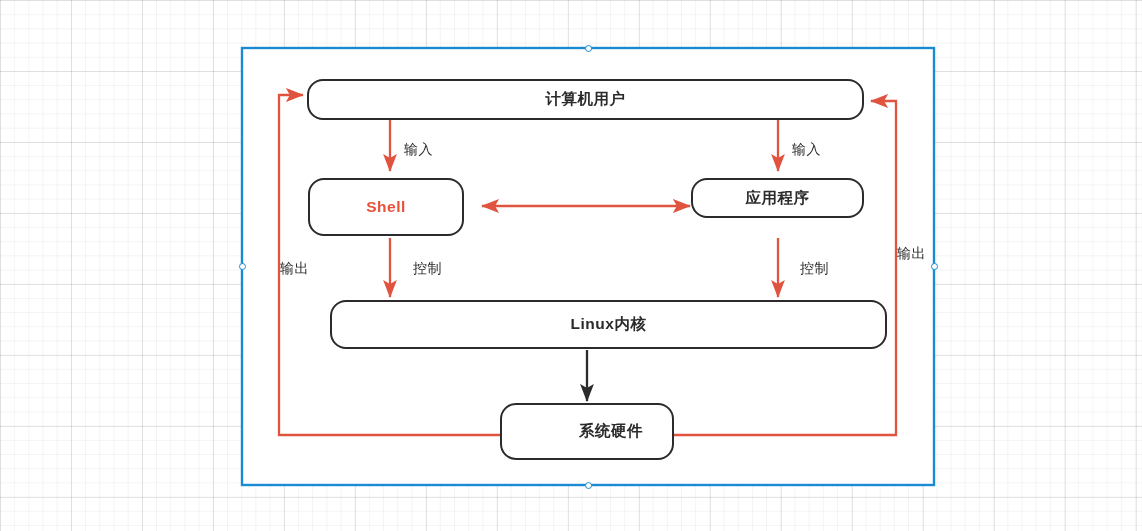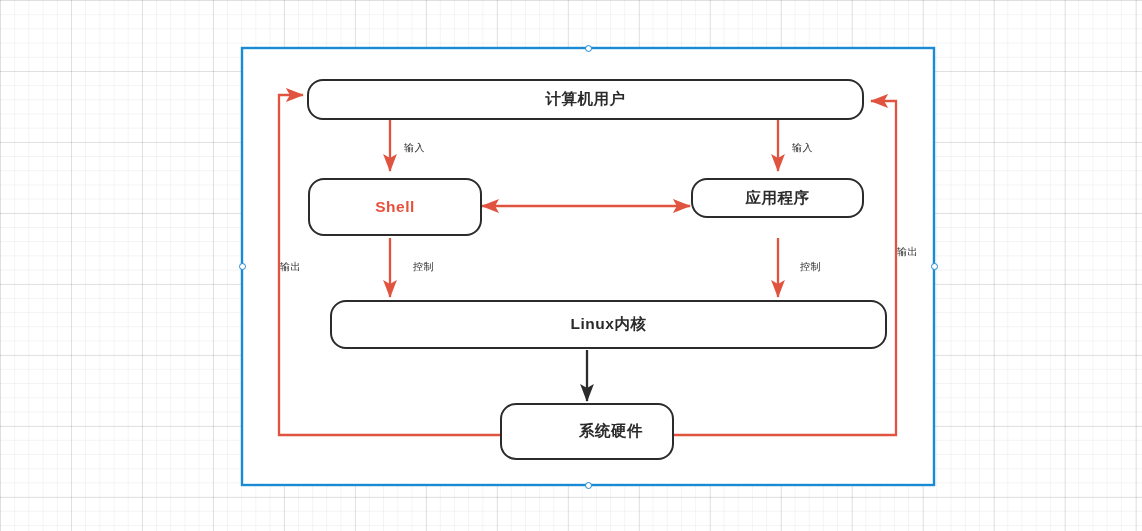--- a/index.html
+++ b/index.html
@@ -52,21 +52,21 @@
     font-size: 15.5px;
     font-weight: bold;
     color: #2b2b2b;
     letter-spacing: 0.5px;
   }
   .node.accent {
     color: #e8503a;
   }
   .edge-label {
     position: absolute;
-    font-size: 10px;
+    font-size: 14px;
     color: #2b2b2b;
     white-space: nowrap;
     letter-spacing: 0.5px;
   }
   .watermark {
     position: absolute;
     font-size: 17px;
     color: #d2d2d2;
     letter-spacing: 1px;
     white-space: nowrap;
@@ -118,21 +118,21 @@
 
     <path d="M 500 435 L 279 435 L 279 95 L 303 95" fill="none" stroke="#e0533f" stroke-width="2.3" marker-end="url(#ah-red)"></path>
 
     <path d="M 673 435 L 896 435 L 896 101 L 871 101" fill="none" stroke="#e0533f" stroke-width="2.3" marker-end="url(#ah-red)"></path>
   </svg>
 
   <div class="node" style="left:307px; top:79px; width:557px; height:41px;">
     <span>计算机用户</span>
   </div>
 
-  <div class="node accent" style="left:308px; top:178px; width:174px; height:58px;">
+  <div class="node accent" style="left:308px; top:178px; width:156px; height:58px;">
     <span>Shell</span>
   </div>
 
   <div class="node" style="left:691px; top:178px; width:173px; height:40px;">
     <span>应用程序</span>
   </div>
 
   <div class="node" style="left:307px; top:300px; width:557px; height:49px;margin-left:23px;">
     <span>Linux内核</span>
   </div>

